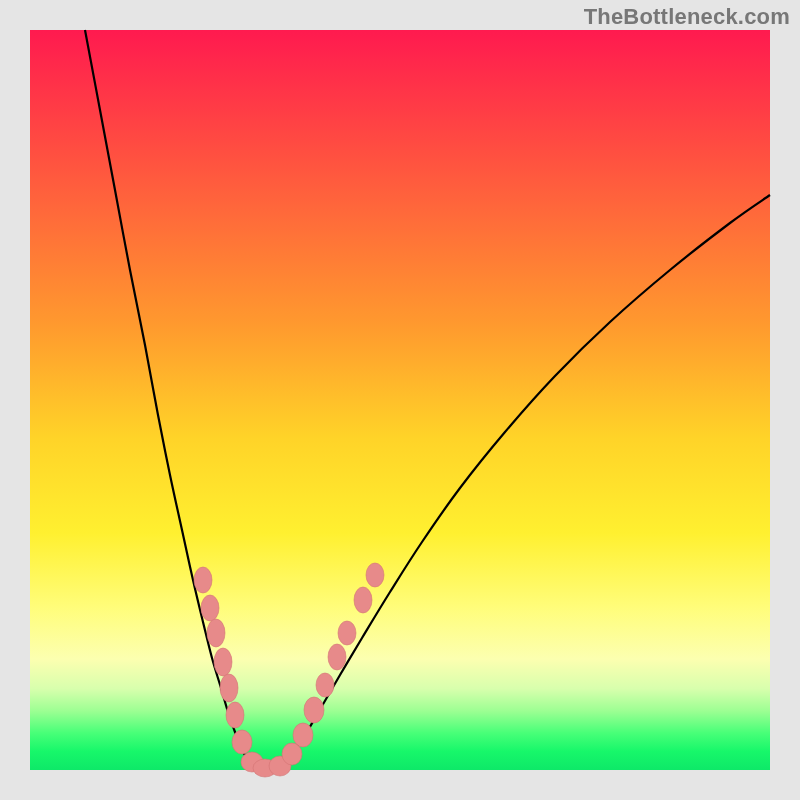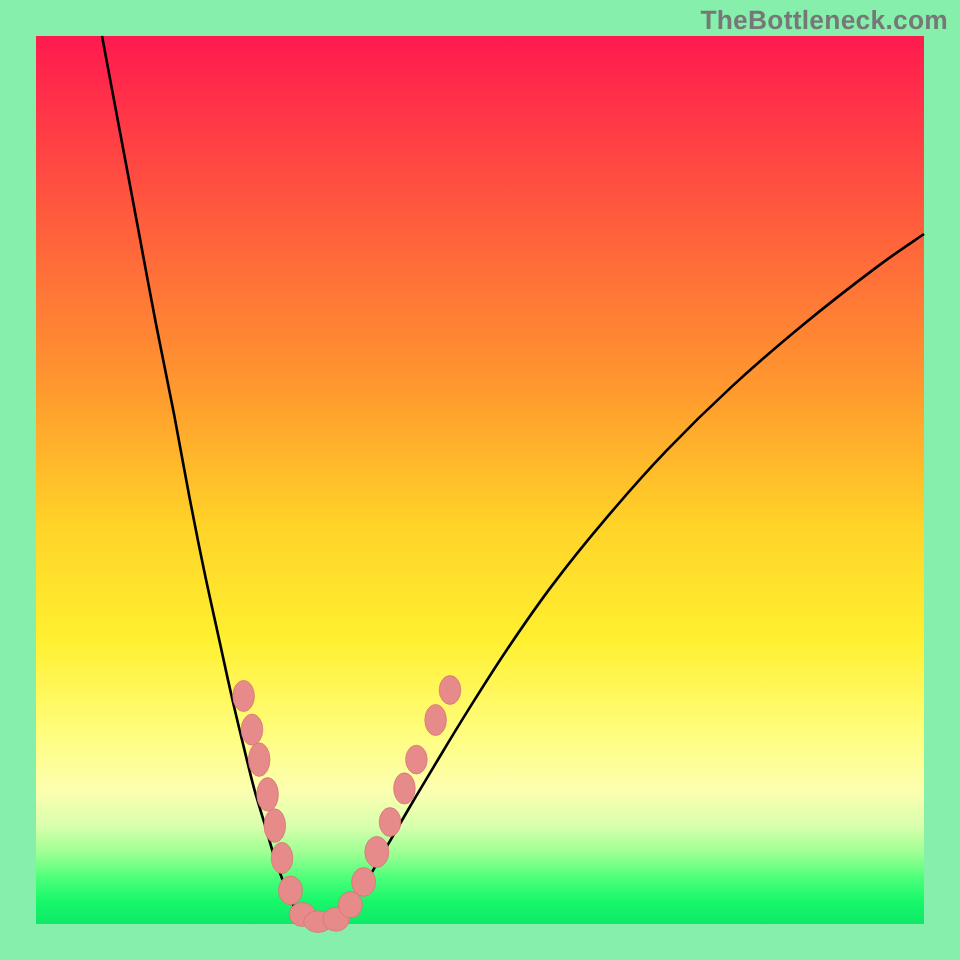--- a/index.html
+++ b/index.html
@@ -9,21 +9,21 @@
     height: 800px;
     background: #000;
     overflow: hidden;
   }
   .frame {
     position: absolute;
     left: 0;
     top: 0;
     width: 800px;
     height: 800px;
-    background: #86efac;
+    background: #e5e5e5;
   }
   .plot {
     position: absolute;
     left: 30px;
     top: 30px;
     width: 740px;
     height: 740px;
     background: linear-gradient(to bottom,
       #ff1a4f 0%,
       #ff3a46 10%,

